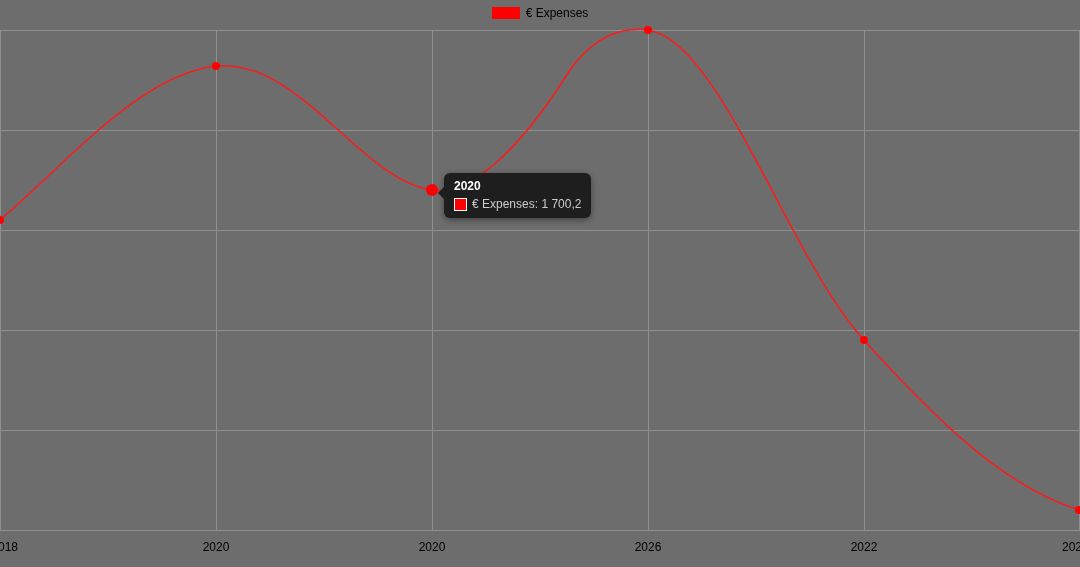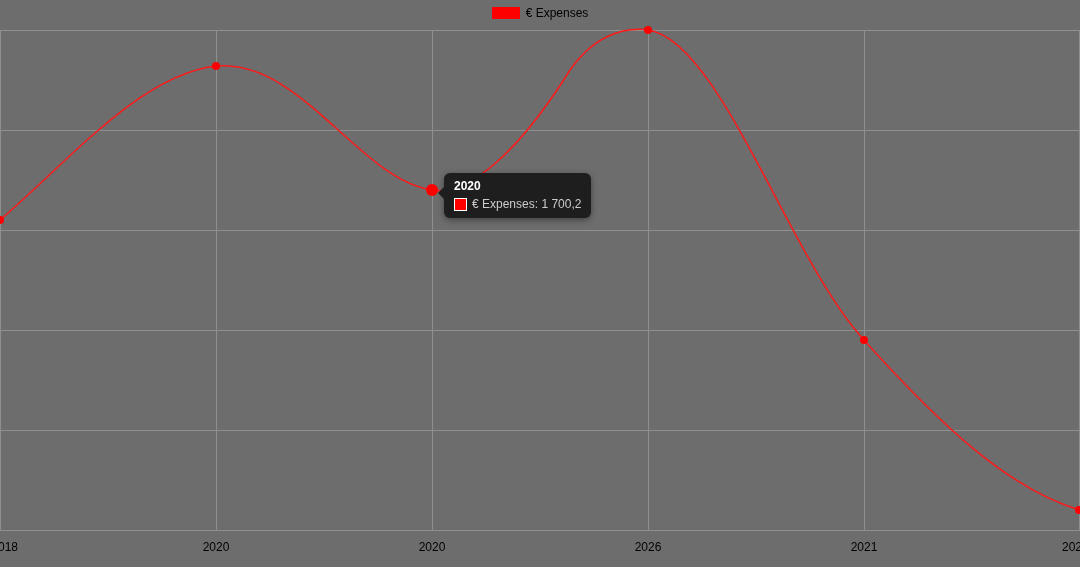--- a/index.html
+++ b/index.html
@@ -156,14 +156,14 @@
       <span class="tt-swatch"></span>
       <span><span>€ Expenses</span>: <span>1 700,2</span></span>
     </div>
   </div>
 </div>
 
 <div class="xlabel" style="left:8px;   top:540px">018</div>
 <div class="xlabel" style="left:216px; top:540px">2020</div>
 <div class="xlabel" style="left:432px; top:540px">2020</div>
 <div class="xlabel" style="left:648px; top:540px">2026</div>
-<div class="xlabel" style="left:864px; top:540px">2021</div>
+<div class="xlabel" style="left:864px; top:540px">2022</div>
 <div class="xlabel" style="left:1072px;top:540px">202</div>
 
 </body></html>

